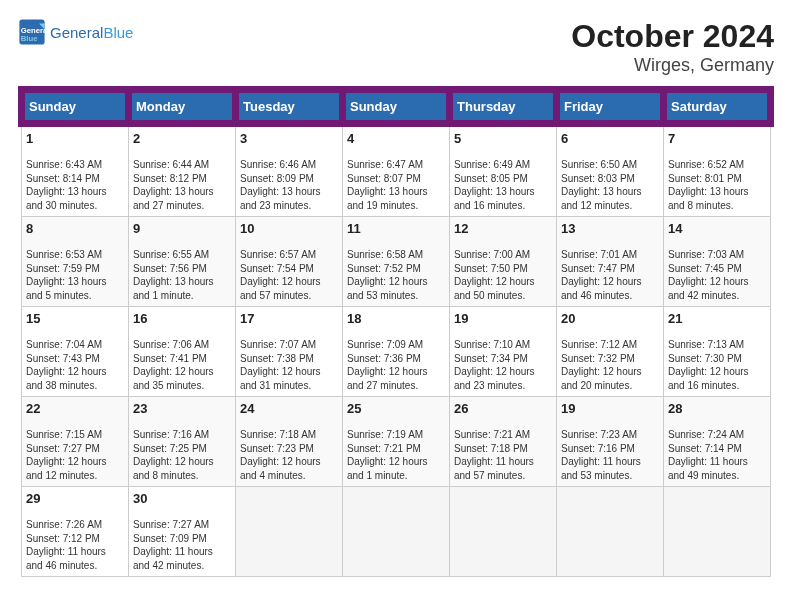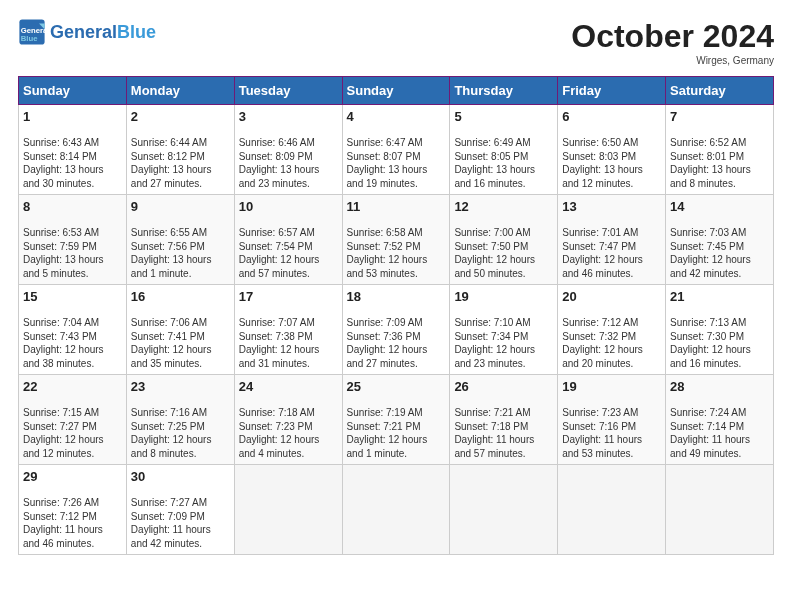--- a/index.html
+++ b/index.html
@@ -31,36 +31,36 @@
     }
     .title-block {
       text-align: right;
     }
     .month-title {
       font-size: 32px;
       font-weight: bold;
       color: #222;
     }
     .location {
-      font-size: 10px;
+      font-size: 18px;
       color: #444;
     }
     table {
       width: 100%;
       border-collapse: collapse;
       table-layout: fixed;
     }
     th {
       background-color: #2b6cb0;
       color: #fff;
       font-size: 13px;
       font-weight: bold;
       padding: 6px 4px;
       text-align: left;
-      border: 1px solid #701a75;
+      border: 7px solid #701a75;
     }
     td {
       border: 1px solid #ccc;
       vertical-align: top;
       padding: 4px 4px 4px 4px;
       font-size: 10.5px;
       color: #222;
       background: #fff;
       height: 78px;
     }
@@ -89,21 +89,21 @@
 <div class="page">
   <div class="header">
     <div class="logo">
       <svg class="logo-icon" viewBox="0 0 40 40" xmlns="http://www.w3.org/2000/svg">
         <rect x="2" y="2" width="36" height="36" rx="4" fill="#2b6cb0"></rect>
         <text x="4" y="22" font-family="Arial" font-weight="bold" font-size="11" fill="white">General</text>
         <text x="4" y="33" font-family="Arial" font-weight="bold" font-size="11" fill="#7ec8e3">Blue</text>
         <polygon points="30,8 38,16 38,8" fill="#7ec8e3"></polygon>
       </svg>
       <div>
-        <div style="font-size:18px;font-weight:bold;color:#2b6cb0;">
+        <div style="font-size:15px;font-weight:normal;color:#2b6cb0;">
           <span style="color:#2b6cb0;">General</span><span style="color:#3a9ad9;">Blue</span>
         </div>
       </div>
     </div>
     <div class="title-block">
       <div class="month-title">October 2024</div>
       <div class="location">Wirges, Germany</div>
     </div>
   </div>
 

